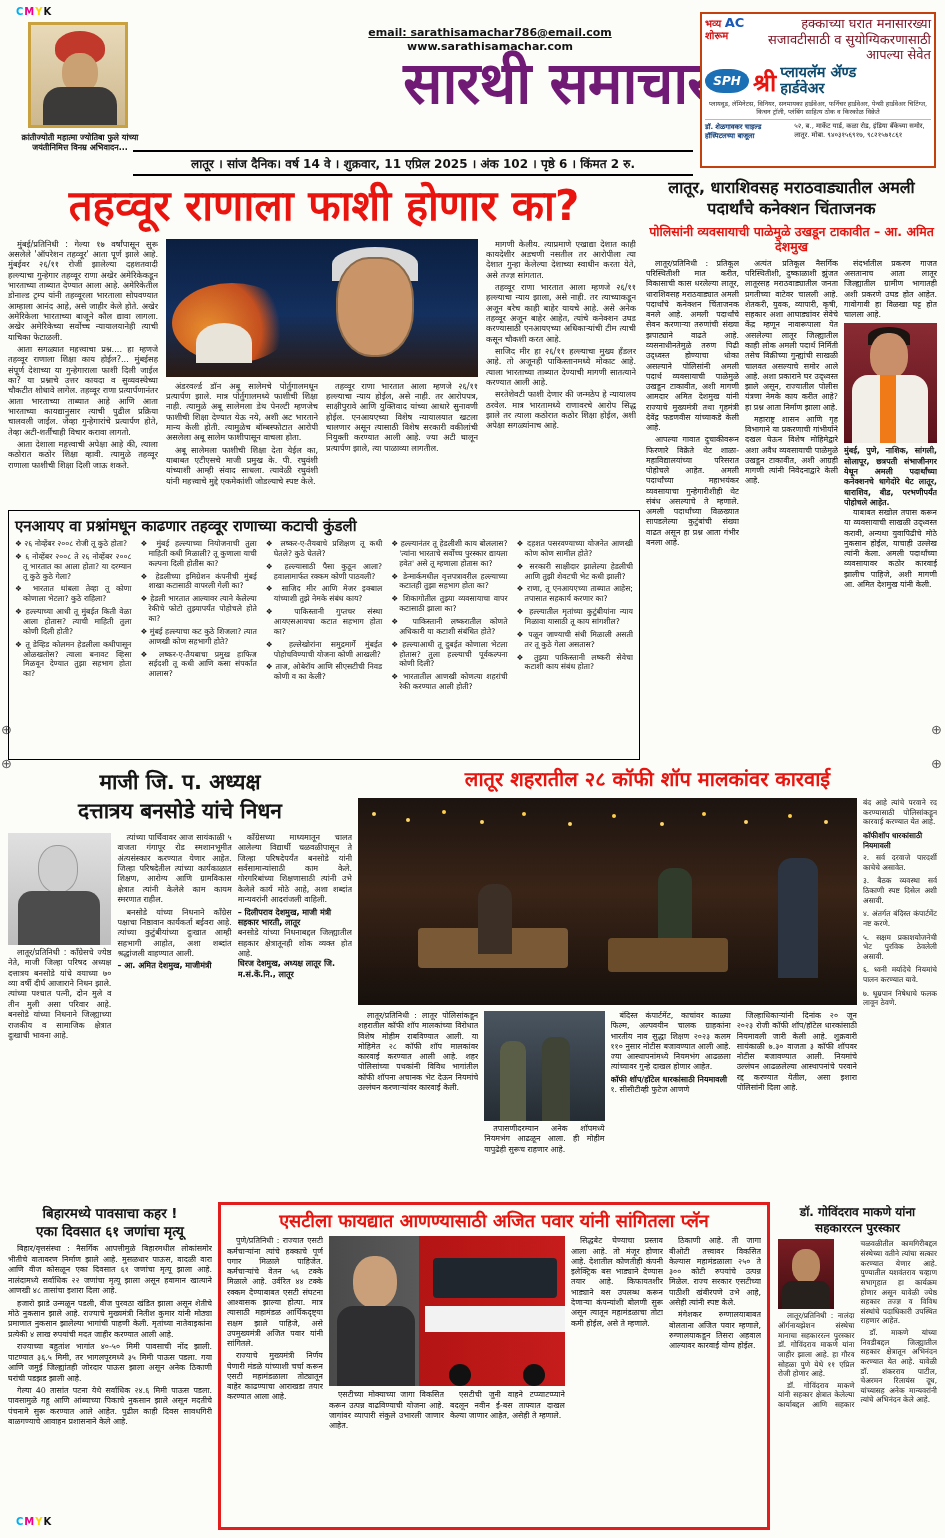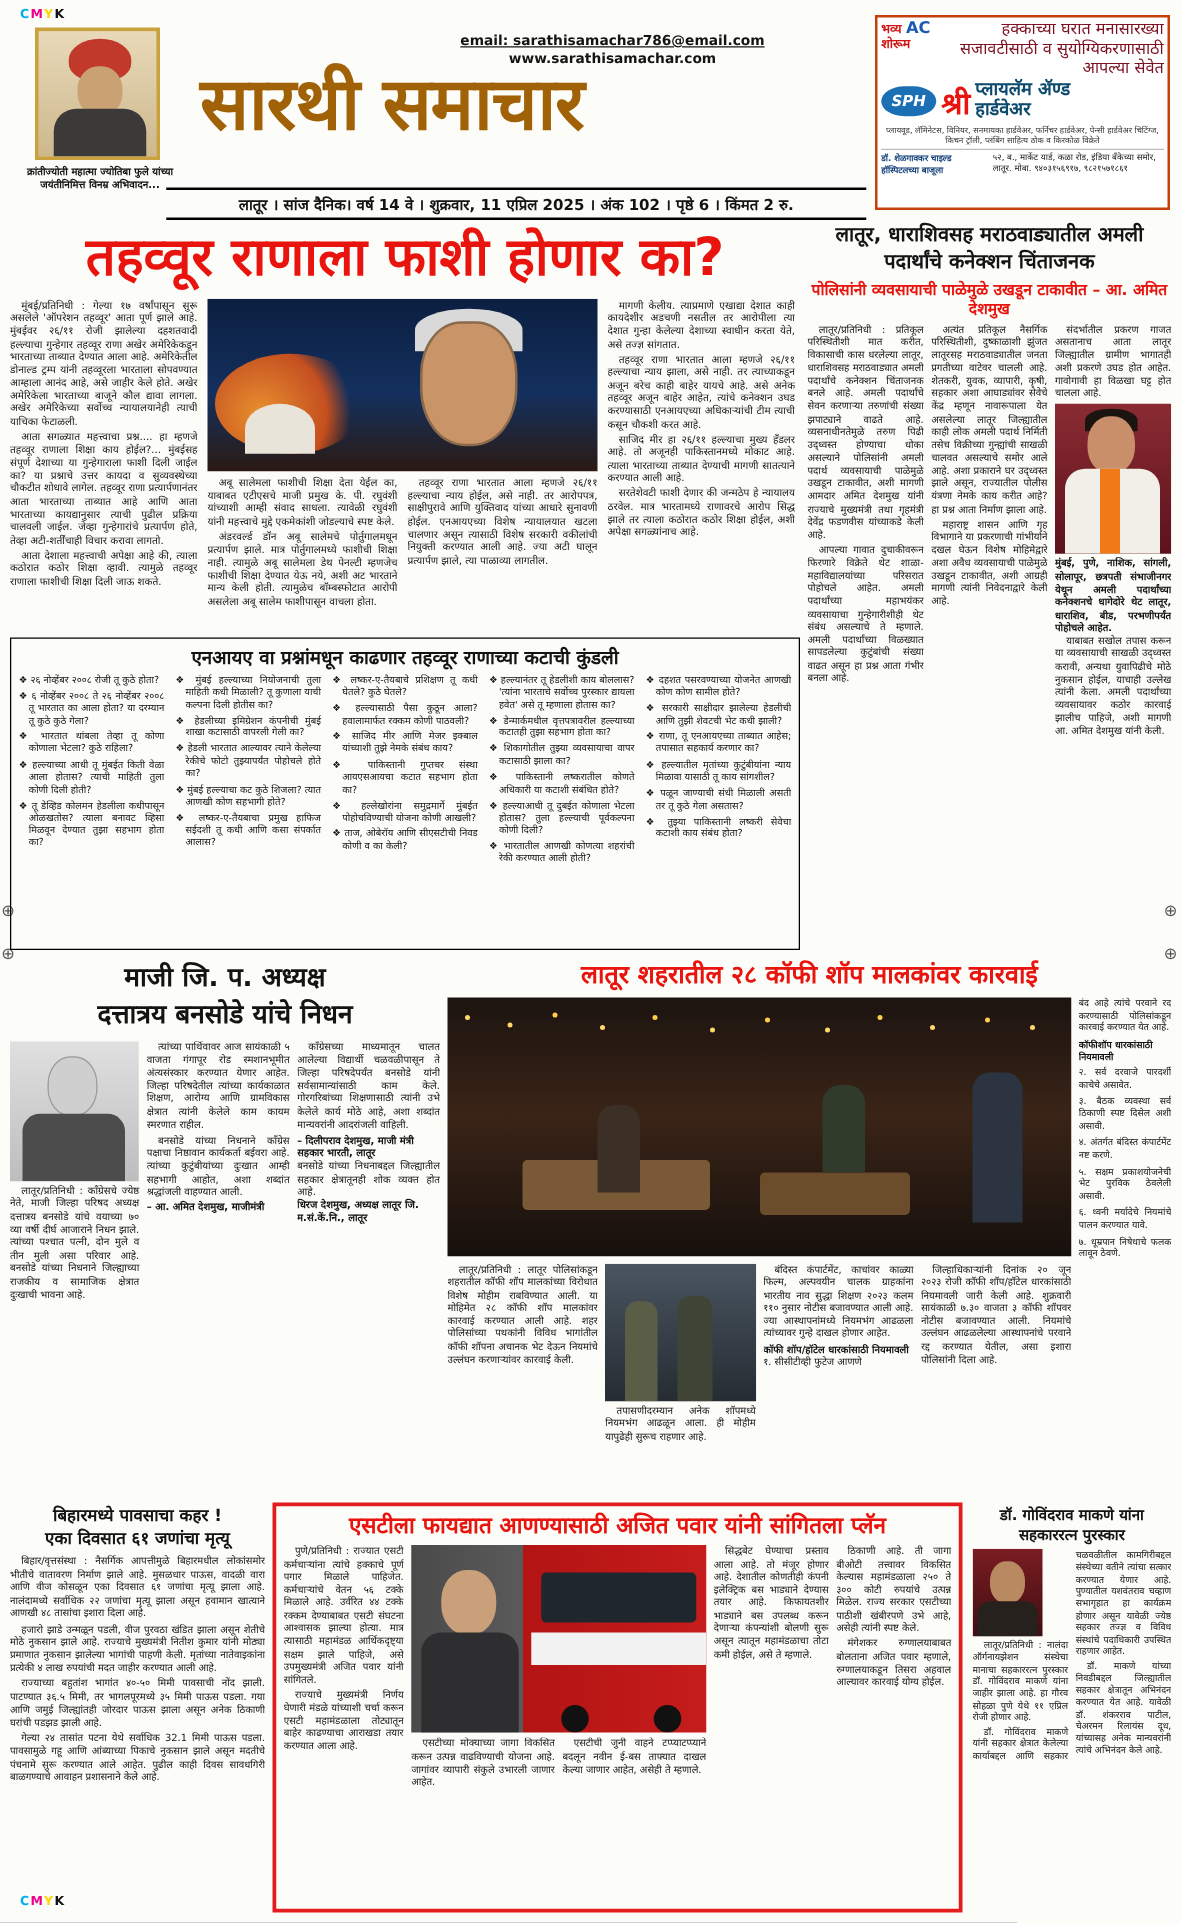--- a/index.html
+++ b/index.html
@@ -13,21 +13,21 @@
 
   
   .portrait-box { position:absolute; left:28px; top:22px; width:100px; height:106px; border:3px solid #c9a23f; background:linear-gradient(180deg,#e8d9b8,#cdb88e); overflow:hidden; }
   .p-turban { position:absolute; left:24px; top:6px; width:50px; height:34px; background:#c0392b; border-radius:50% 50% 42% 42%; }
   .p-face { position:absolute; left:31px; top:28px; width:36px; height:40px; background:#caa173; border-radius:46%; }
   .p-coat { position:absolute; left:12px; top:62px; width:74px; height:44px; background:#3c3a38; border-radius:18px 18px 0 0; }
   .ear-caption { position:absolute; left:4px; top:133px; width:152px; font-size:8px; font-weight:bold; text-align:center; line-height:1.25; }
   .contact { position:absolute; left:280px; top:26px; width:420px; text-align:center; font-size:11px; line-height:1.3; }
   .contact .email { text-decoration:underline; font-weight:bold; }
   .contact .web { font-weight:bold; }
-  .masthead { position:absolute; left:160px; top:44px; width:550px; text-align:left; font-size:58px; font-weight:bold; color:#a16207; letter-spacing:-1px; line-height:1.35; }
+  .masthead { position:absolute; left:160px; top:44px; width:550px; text-align:right; font-size:58px; font-weight:bold; color:#701a75; letter-spacing:-1px; line-height:1.35; }
   .dateline { position:absolute; left:133px; top:150px; width:560px; border-top:2px solid #000; border-bottom:2px solid #000; padding:3px 0 2px; text-align:center; font-weight:bold; font-size:12px; }
 
   
   .ad-box { position:absolute; left:700px; top:12px; width:236px; height:156px; border:2px solid #c2410c; background:#fff; padding:2px 3px; font-size:7px; }
   .ad-top { display:flex; justify-content:space-between; }
   .ad-ac { font-weight:bold; color:#d31414; font-size:10px; line-height:1.1; width:60px; }
   .ad-ac .blue { color:#1b59b5; font-size:13px; }
   .ad-note { width:168px; color:#7a1020; font-size:13px; line-height:1.2; text-align:right; }
   .ad-mid { display:flex; align-items:center; gap:4px; margin-top:2px; }
   .sph { width:44px; height:24px; background:#1b6fb5; color:#fff; border-radius:50% / 60%; font-style:italic; font-weight:bold; font-size:12px; display:flex; align-items:center; justify-content:center; }
@@ -52,21 +52,21 @@
   .lead-photo { width:312px; height:138px; background:linear-gradient(180deg,#0b1f40 0%,#14305e 55%,#2b1a12 100%); }
   .lp-flame { position:absolute; left:6px; top:44px; width:120px; height:80px; background:radial-gradient(circle at 30% 60%, #ff9a2a, #d8531a 55%, transparent 75%); border-radius:50%; opacity:.9; }
   .lp-dome { position:absolute; left:30px; top:84px; width:56px; height:40px; background:#e8e4da; border-radius:50% 50% 0 0; }
   .lp-face { position:absolute; right:64px; top:18px; width:78px; height:100px; background:#c89468; border-radius:42% 42% 46% 46%; border:2px solid #8a6a4a; }
   .lp-hair { position:absolute; right:60px; top:8px; width:86px; height:34px; background:#d9d9d9; border-radius:50% 50% 0 0; }
   .lead-subcols { display:flex; gap:8px; margin-top:4px; height:116px; overflow:hidden; }
   .lead-subcol { width:152px; overflow:hidden; }
 
   
   .qa-box { position:absolute; left:8px; top:510px; width:632px; height:250px; border:1.5px solid #000; padding:4px 6px; }
-  .qa-title { text-align:center; font-weight:bold; font-size:15px; margin-bottom:4px; }
+  .qa-title { font-weight:bold; font-size:15px; margin-bottom:4px; }
   .qa-cols { column-count:5; column-gap:9px; font-size:7.7px; line-height:1.28; height:212px; overflow:hidden; }
   .qa-cols p { margin:0 0 3px; text-indent:0; padding-left:8px; text-indent:-8px; text-align:justify; }
 
   
   .drugs { position:absolute; left:646px; top:178px; width:291px; height:582px; }
   .drugs-headline { font-size:16px; font-weight:bold; text-align:center; line-height:1.3; }
   .drugs-subhead { color:#e8140d; font-size:12.5px; font-weight:bold; text-align:center; line-height:1.25; margin:4px 0; }
   .drugs-body { display:flex; gap:6px; height:492px; overflow:hidden; font-size:7.9px; line-height:1.3; }
   .drugs-col { flex:1; overflow:hidden; }
   .amit-photo { width:100%; height:120px; background:linear-gradient(180deg,#8a2b33,#5c121c); margin:3px 0; }
@@ -186,22 +186,22 @@
         </div>
       <div class="lead-mid">
         <div class="lead-photo photo">
           <div class="lp-flame"></div>
           <div class="lp-dome"></div>
           <div class="lp-hair"></div>
           <div class="lp-face"></div>
         </div>
         <div class="lead-subcols">
           <div class="lead-subcol cols">
+              <p>अंडरवर्ल्ड डॉन अबू सालेमचे पोर्तुगालमधून प्रत्यार्पण झाले. मात्र पोर्तुगालमध्ये फाशीची शिक्षा नाही. त्यामुळे अबू सालेमला डेथ पेनल्टी म्हणजेच फाशीची शिक्षा देण्यात येऊ नये, अशी अट भारताने मान्य केली होती. त्यामुळेच बॉम्बस्फोटात आरोपी असलेला अबू सालेम फाशीपासून वाचला होता.</p>
               <p>अबू सालेमला फाशीची शिक्षा देता येईल का, याबाबत एटीएसचे माजी प्रमुख के. पी. रघुवंशी यांच्याशी आम्ही संवाद साधला. त्यावेळी रघुवंशी यांनी महत्त्वाचे मुद्दे एकमेकांशी जोडल्याचे स्पष्ट केले.</p>
-              <p>अंडरवर्ल्ड डॉन अबू सालेमचे पोर्तुगालमधून प्रत्यार्पण झाले. मात्र पोर्तुगालमध्ये फाशीची शिक्षा नाही. त्यामुळे अबू सालेमला डेथ पेनल्टी म्हणजेच फाशीची शिक्षा देण्यात येऊ नये, अशी अट भारताने मान्य केली होती. त्यामुळेच बॉम्बस्फोटात आरोपी असलेला अबू सालेम फाशीपासून वाचला होता.</p>
             </div>
           <div class="lead-subcol cols">
               <p>तहव्वूर राणा भारतात आला म्हणजे २६/११ हल्ल्याचा न्याय होईल, असे नाही. तर आरोपपत्र, साक्षीपुरावे आणि युक्तिवाद यांच्या आधारे सुनावणी होईल. एनआयएच्या विशेष न्यायालयात खटला चालणार असून त्यासाठी विशेष सरकारी वकीलांची नियुक्ती करण्यात आली आहे. ज्या अटी घालून प्रत्यार्पण झाले, त्या पाळाव्या लागतील.</p>
             </div>
         </div>
       </div>
       <div class="lead-col cols">
           <p>मागणी केलीय. त्याप्रमाणे एखाद्या देशात काही कायदेशीर अडचणी नसतील तर आरोपीला त्या देशात गुन्हा केलेल्या देशाच्या स्वाधीन करता येते, असे तज्ज्ञ सांगतात.</p>
           <p>तहव्वूर राणा भारतात आला म्हणजे २६/११ हल्ल्याचा न्याय झाला, असे नाही. तर त्याच्याकडून अजून बरेच काही बाहेर यायचे आहे. असे अनेक तहव्वूर अजून बाहेर आहेत, त्यांचे कनेक्शन उघड करण्यासाठी एनआयएच्या अधिकाऱ्यांची टीम त्याची कसून चौकशी करत आहे.</p>
           <p>साजिद मीर हा २६/११ हल्ल्याचा मुख्य हँडलर आहे. तो अजूनही पाकिस्तानमध्ये मोकाट आहे. त्याला भारताच्या ताब्यात देण्याची मागणी सातत्याने करण्यात आली आहे.</p>
@@ -353,21 +353,21 @@
       </div>
     </div>
   </div>
 
   <div class="bihar">
     <div class="bihar-headline"><span>बिहारमध्ये पावसाचा कहर !</span><br><span>एका दिवसात ६१ जणांचा मृत्यू</span></div>
     <div class="bihar-txt cols">
         <p>बिहार/वृत्तसंस्था : नैसर्गिक आपत्तीमुळे बिहारमधील लोकांसमोर भीतीचे वातावरण निर्माण झाले आहे. मुसळधार पाऊस, वादळी वारा आणि वीज कोसळून एका दिवसात ६१ जणांचा मृत्यू झाला आहे. नालंदामध्ये सर्वाधिक २२ जणांचा मृत्यू झाला असून हवामान खात्याने आणखी ४८ तासांचा इशारा दिला आहे.</p>
         <p>हजारो झाडे उन्मळून पडली, वीज पुरवठा खंडित झाला असून शेतीचे मोठे नुकसान झाले आहे. राज्याचे मुख्यमंत्री नितीश कुमार यांनी मोठ्या प्रमाणात नुकसान झालेल्या भागांची पाहणी केली. मृतांच्या नातेवाइकांना प्रत्येकी ४ लाख रुपयांची मदत जाहीर करण्यात आली आहे.</p>
         <p>राज्याच्या बहुतांश भागांत ४०-५० मिमी पावसाची नोंद झाली. पाटण्यात ३६.५ मिमी, तर भागलपूरमध्ये ३५ मिमी पाऊस पडला. गया आणि जमुई जिल्ह्यांतही जोरदार पाऊस झाला असून अनेक ठिकाणी घरांची पडझड झाली आहे.</p>
-        <p>गेल्या २४ तासांत पटना येथे सर्वाधिक 32.1 मिमी पाऊस पडला. पावसामुळे गहू आणि आंब्याच्या पिकाचे नुकसान झाले असून मदतीचे पंचनामे सुरू करण्यात आले आहेत. पुढील काही दिवस सावधगिरी बाळगण्याचे आवाहन प्रशासनाने केले आहे.</p>
+        <p>गेल्या 40 तासांत पटना येथे सर्वाधिक २४.६ मिमी पाऊस पडला. पावसामुळे गहू आणि आंब्याच्या पिकाचे नुकसान झाले असून मदतीचे पंचनामे सुरू करण्यात आले आहेत. पुढील काही दिवस सावधगिरी बाळगण्याचे आवाहन प्रशासनाने केले आहे.</p>
       </div>
   </div>
 
   <div class="stbox">
     <div class="st-headline">एसटीला फायद्यात आणण्यासाठी अजित पवार यांनी सांगितला प्लॅन</div>
     <div class="st-row">
       <div class="st-colA cols">
           <p>पुणे/प्रतिनिधी : राज्यात एसटी कर्मचाऱ्यांना त्यांचे हक्काचे पूर्ण पगार मिळाले पाहिजेत. कर्मचाऱ्यांचे वेतन ५६ टक्के मिळाले आहे. उर्वरित ४४ टक्के रक्कम देण्याबाबत एसटी संघटना आश्वासक झाल्या होत्या. मात्र त्यासाठी महामंडळ आर्थिकदृष्ट्या सक्षम झाले पाहिजे, असे उपमुख्यमंत्री अजित पवार यांनी सांगितले.</p>
           <p>राज्याचे मुख्यमंत्री निर्णय घेणारी मंडळे यांच्याशी चर्चा करून एसटी महामंडळाला तोट्यातून बाहेर काढण्याचा आराखडा तयार करण्यात आला आहे.</p>
         </div>

